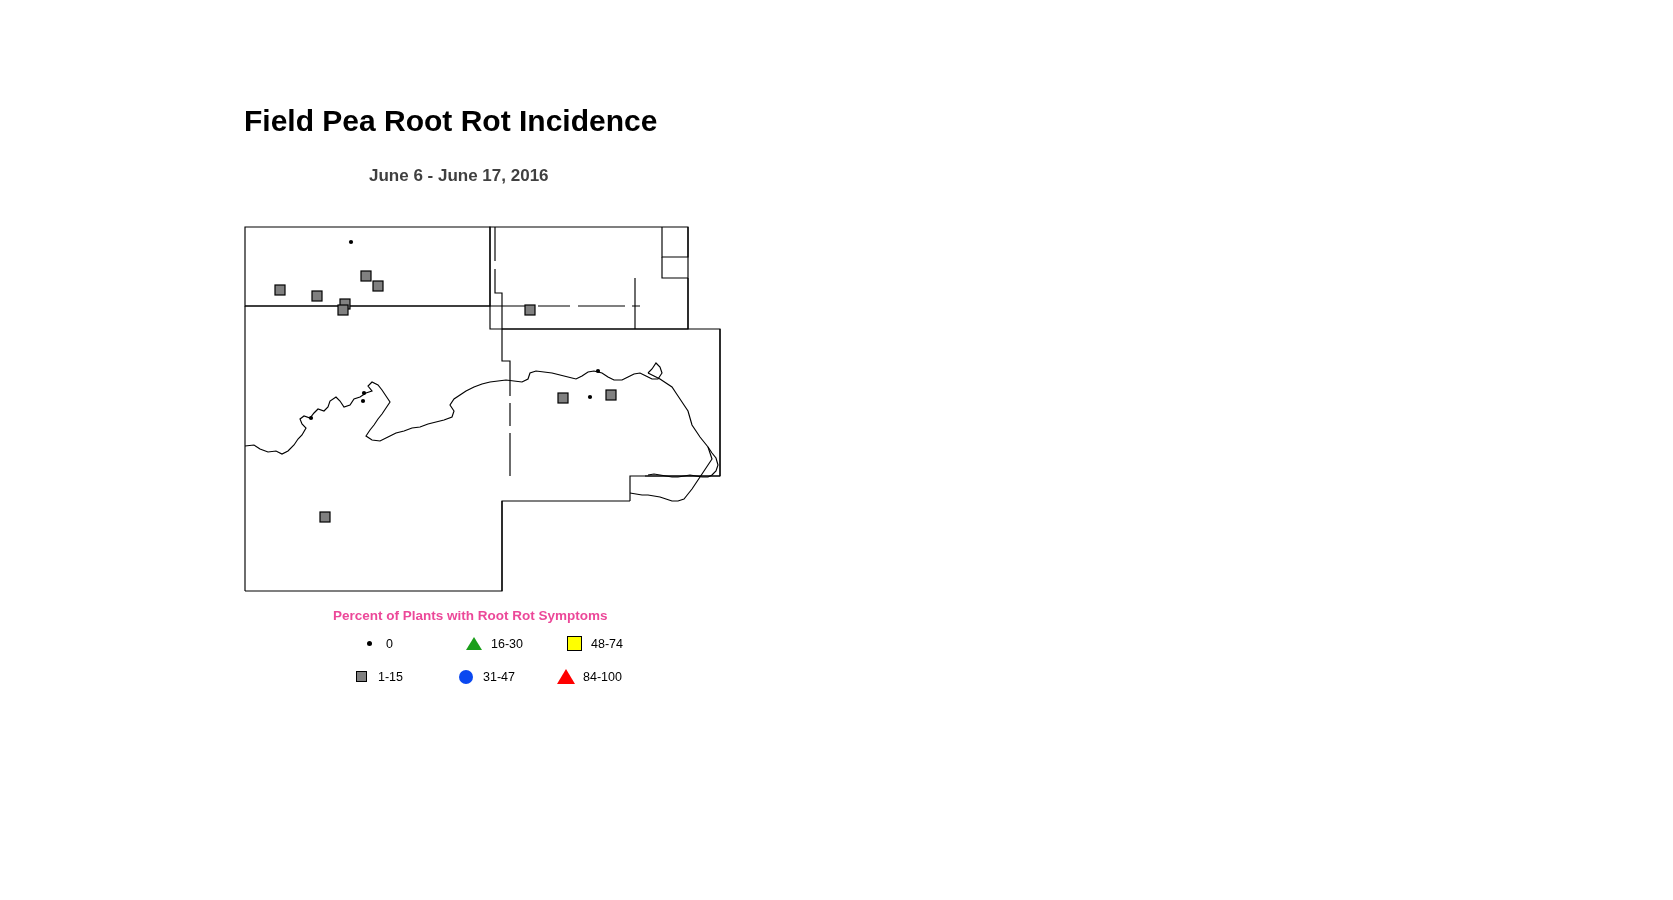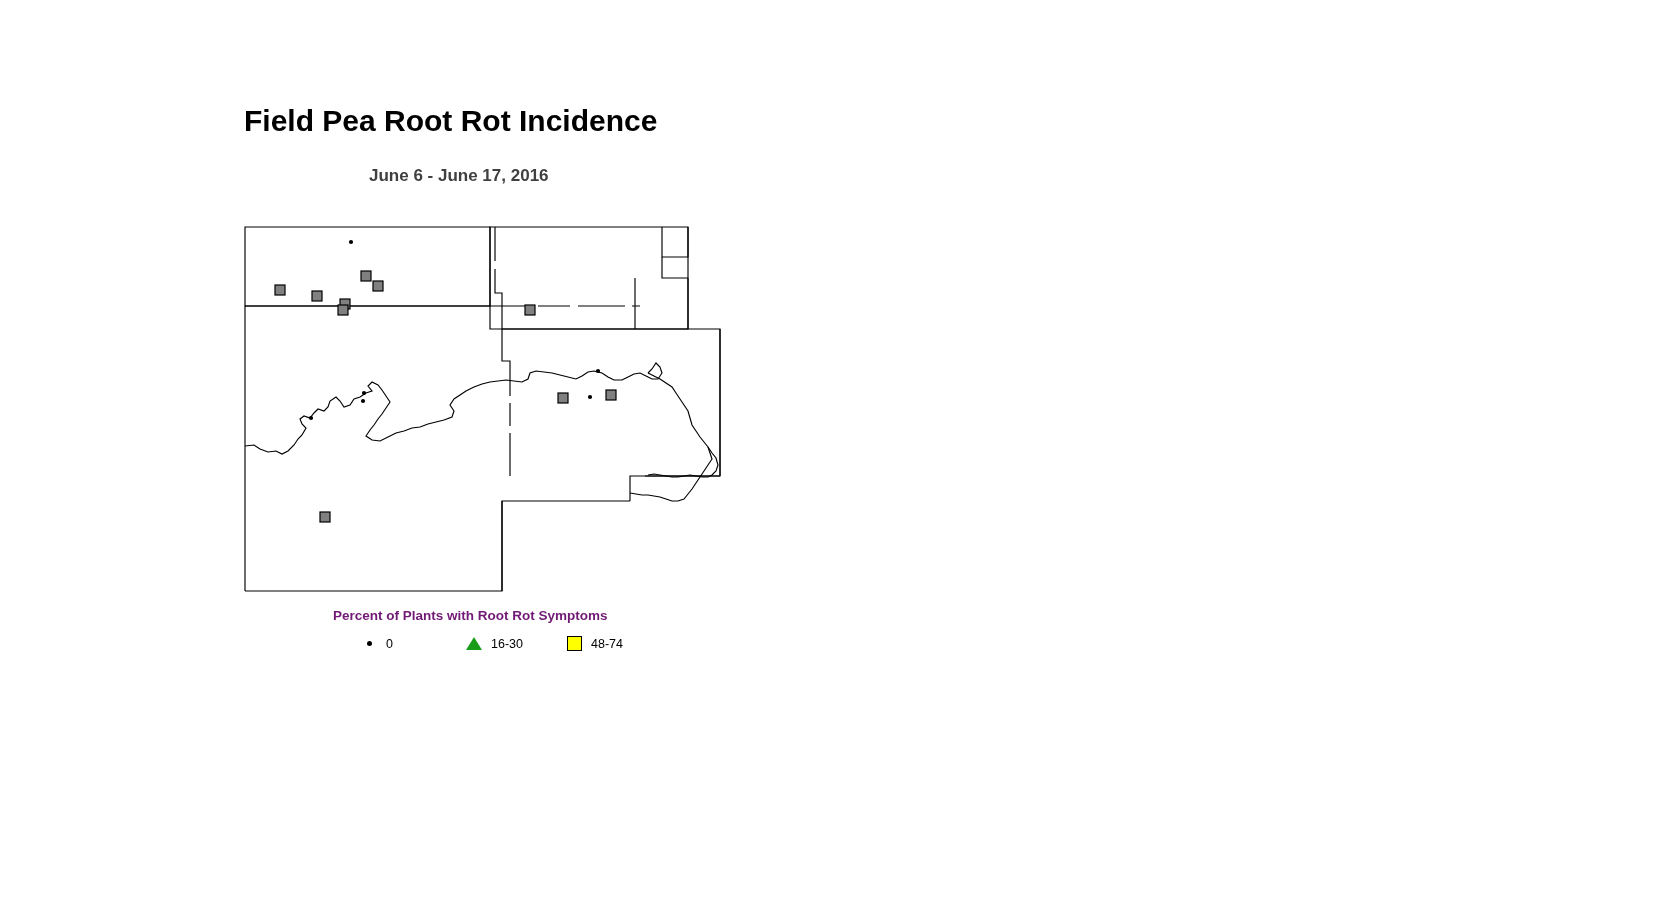--- a/index.html
+++ b/index.html
@@ -58,21 +58,21 @@
     top: 590px;
     width: 500px;
     height: 95px;
   }
   .legend-title {
     position: absolute;
     left: 89px;
     top: 2px;
     font-size: 13.5px;
     font-weight: bold;
-    color: #701a75;
+    color: #ec4899;
     white-space: nowrap;
   }
   .legend-row {
     position: absolute;
     display: flex;
     align-items: center;
   }
   .legend-item {
     display: flex;
     align-items: center;
@@ -237,15 +237,35 @@
         <span class="legend-label">16-30</span>
       </div>
       <div class="legend-item" style="width:98px; padding-left:2px;">
         <span class="legend-sym">
             <span class="sym-square-yellow"></span>
           </span>
         <span class="legend-label">48-74</span>
       </div>
     </div>
 
+    <div class="legend-row" style="left:0px; top:63px;">
+      <div class="legend-item" style="width:98px; padding-left:104px;">
+        <span class="legend-sym">
+            <span class="sym-square"></span>
+          </span>
+        <span class="legend-label">1-15</span>
+      </div>
+      <div class="legend-item" style="width:98px; padding-left:7px;">
+        <span class="legend-sym">
+            <span class="sym-circle-blue"></span>
+          </span>
+        <span class="legend-label">31-47</span>
+      </div>
+      <div class="legend-item" style="width:98px; padding-left:2px;">
+        <span class="legend-sym">
+            <span class="sym-tri-red"></span>
+          </span>
+        <span class="legend-label">84-100</span>
+      </div>
+    </div>
   </div>
 
 </div>
 
 </body></html>

